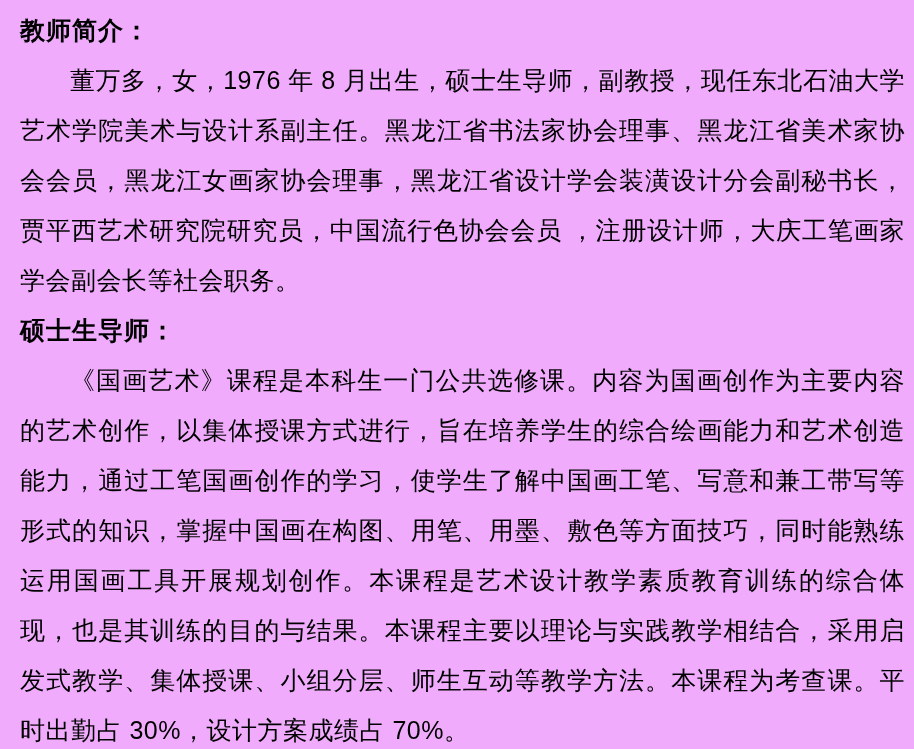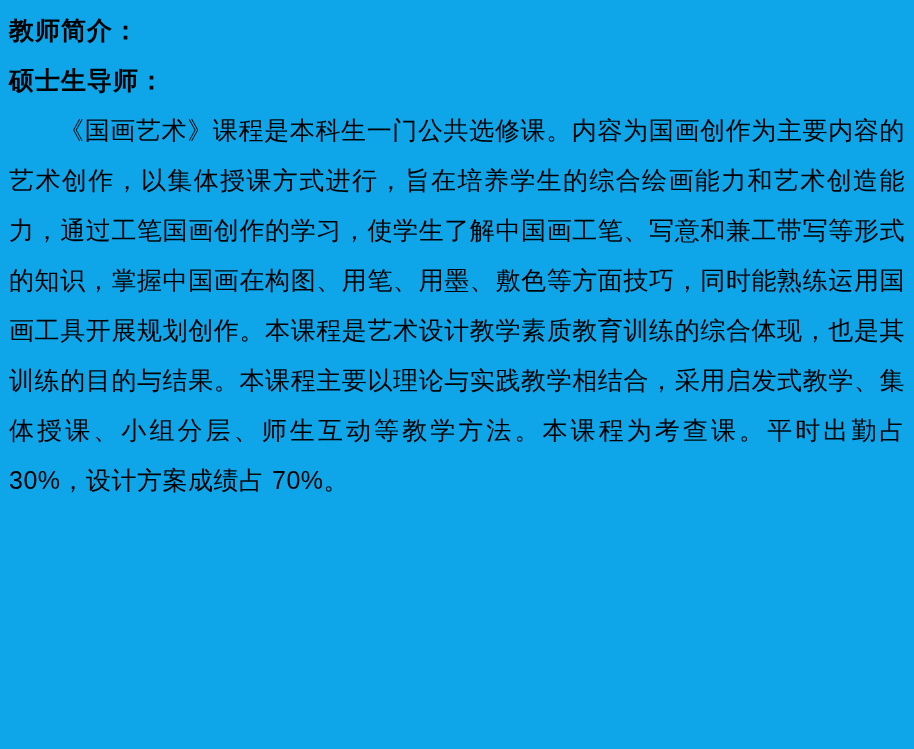--- a/index.html
+++ b/index.html
@@ -4,23 +4,23 @@
 <style>
   html, body {
     margin: 0;
     padding: 0;
     background: #ffffff;
   }
   .page {
     width: 914px;
     height: 749px;
     box-sizing: border-box;
-    background: #0ea5e9;
+    background: #f0abfc;
     color: #000000;
-    padding: 5px 9px 0 9px;
+    padding: 5px 9px 0 20px;
     font-family: "Liberation Sans", serif;
     font-size: 25px;
     line-height: 50px;
     overflow: hidden;
   }
   .section-heading {
     margin: 0;
     font-size: 25px;
     font-weight: bold;
     text-align: left;
@@ -34,18 +34,19 @@
     letter-spacing: 0.5px;
   }
 </style>
 </head>
 <body>
 
 <div class="page">
 
   <h2 class="section-heading">教师简介：</h2>
 
+  <p class="body-paragraph">董万多，女，1976 年 8 月出生，硕士生导师，副教授，现任东北石油大学艺术学院美术与设计系副主任。黑龙江省书法家协会理事、黑龙江省美术家协会会员，黑龙江女画家协会理事，黑龙江省设计学会装潢设计分会副秘书长，贾平西艺术研究院研究员，中国流行色协会会员 ，注册设计师，大庆工笔画家学会副会长等社会职务。</p>
 
   <h2 class="section-heading">硕士生导师：</h2>
 
   <p class="body-paragraph">《国画艺术》课程是本科生一门公共选修课。内容为国画创作为主要内容的艺术创作，以集体授课方式进行，旨在培养学生的综合绘画能力和艺术创造能力，通过工笔国画创作的学习，使学生了解中国画工笔、写意和兼工带写等形式的知识，掌握中国画在构图、用笔、用墨、敷色等方面技巧，同时能熟练运用国画工具开展规划创作。本课程是艺术设计教学素质教育训练的综合体现，也是其训练的目的与结果。本课程主要以理论与实践教学相结合，采用启发式教学、集体授课、小组分层、师生互动等教学方法。本课程为考查课。平时出勤占 30%，设计方案成绩占 70%。</p>
 
 </div>
 
 </body></html>

